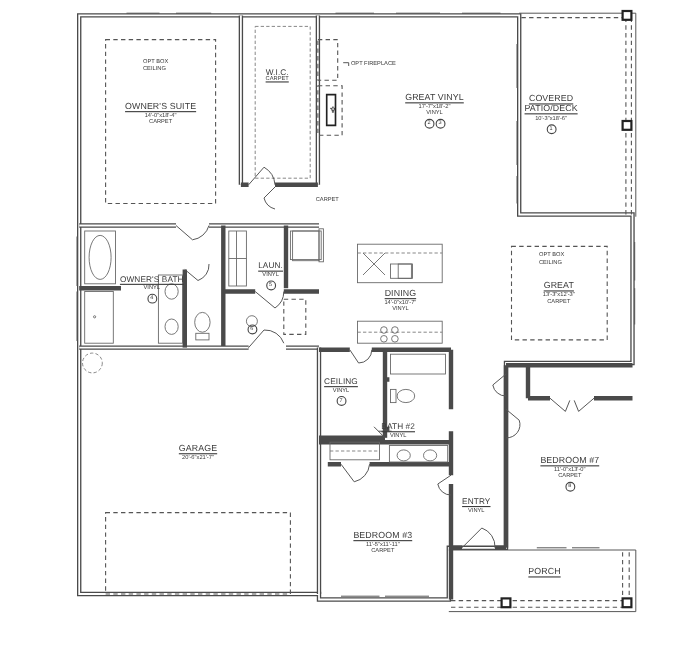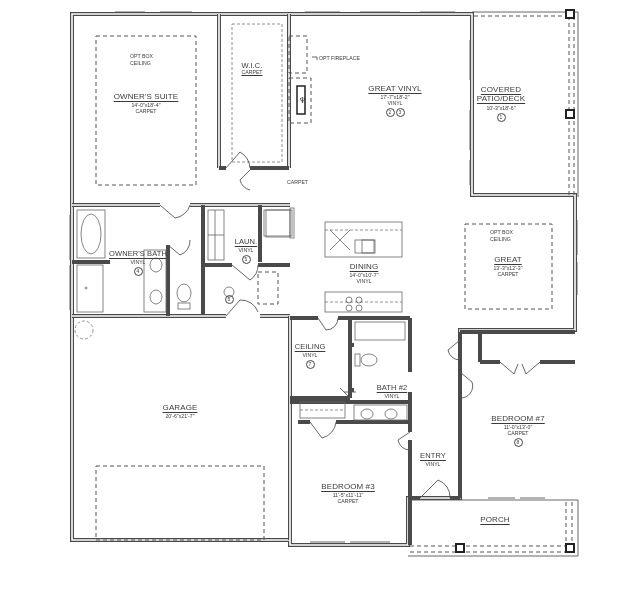--- a/index.html
+++ b/index.html
@@ -257,21 +257,21 @@
 </div>
 
 <div class="lbl" style="left:292px;top:343px;width:36px;">
   <span class="room-name" style="font-size:7.5px;">CEILING</span>
   <span class="room-floor" style="margin-top:2px;">VINYL</span>
   <div class="badges">
     <span class="badge">7</span>
   </div>
 </div>
 
-<div class="lbl" style="left:370px;top:384px;width:44px;">
+<div class="lbl" style="left:340px;top:384px;width:44px;">
   <span class="room-name" style="font-size:7.5px;">BATH #2</span>
   <span class="room-floor" style="margin-top:2px;">VINYL</span>
 </div>
 
 <div class="lbl" style="left:150px;top:404px;width:60px;text-align:center;">
   <span class="room-name">GARAGE</span>
   <span class="room-dim">20'-6"x21'-7"</span>
 </div>
 
 <div class="lbl" style="left:483px;top:415px;width:70px;">

